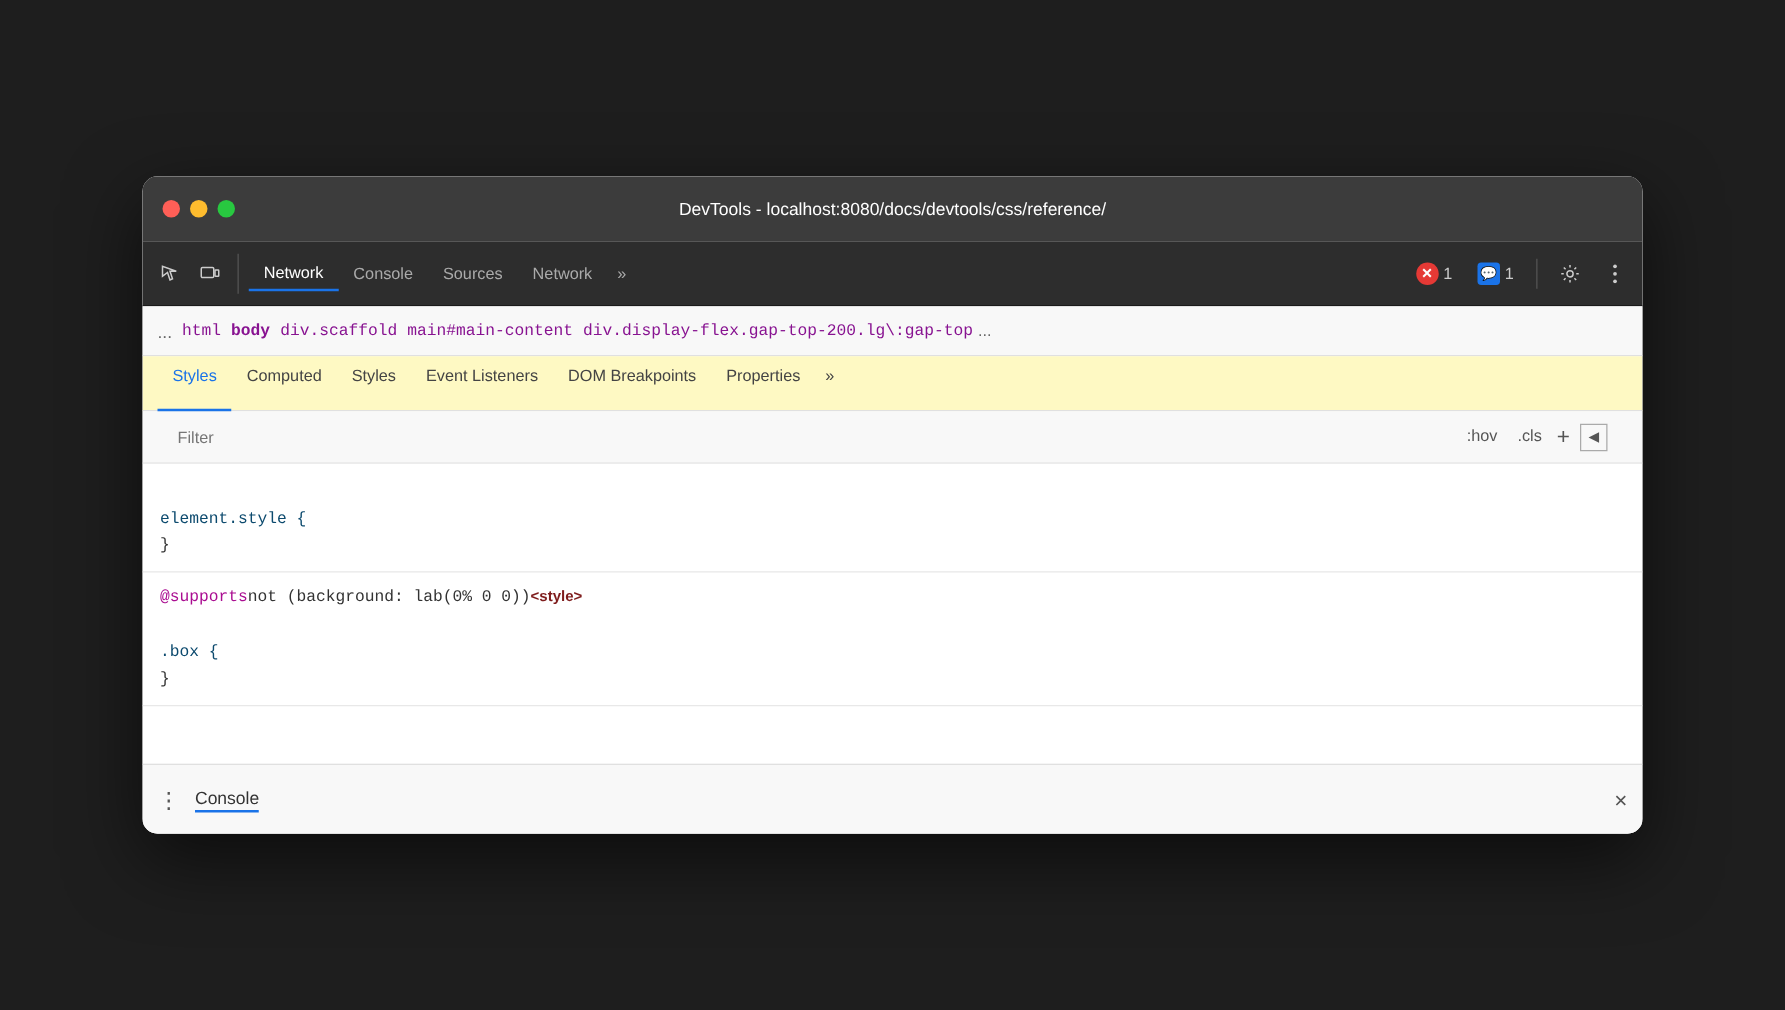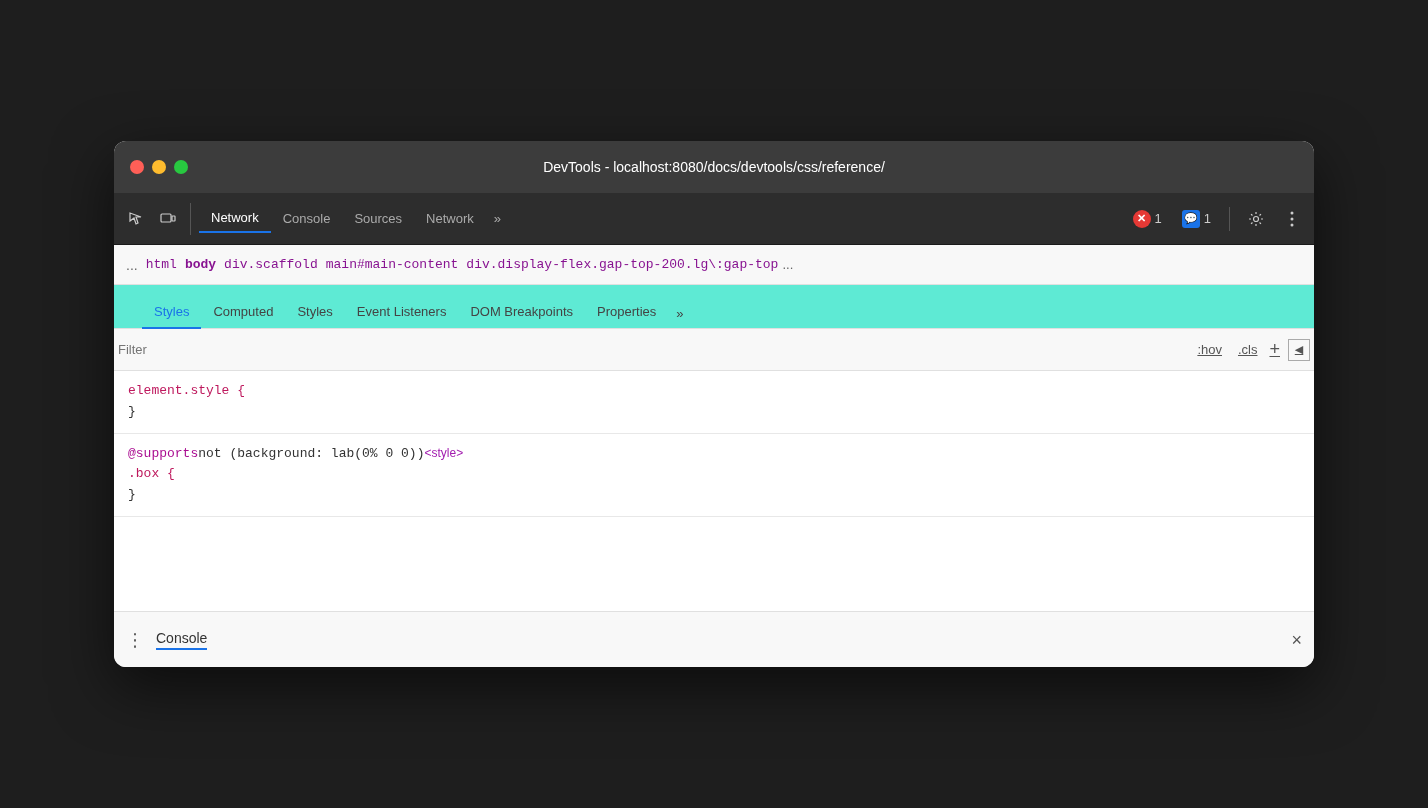--- a/index.html
+++ b/index.html
@@ -206,25 +206,24 @@
 
     .bc-ellipsis {
       color: #666;
       font-size: 13px;
       margin-left: 4px;
       cursor: pointer;
     }
 
     
     .styles-tabs {
-      background: #5eead4;
+      background: #fef9c3;
       height: 44px;
       display: flex;
-      align-items: flex-end;
-      padding: 0 28px;
+      padding: 0 12px;
       border-bottom: 1px solid #e0e0e0;
     }
 
     .styles-tab {
       font-size: 13px;
       color: #444;
       padding: 8px 12px;
       cursor: pointer;
       border-bottom: 2px solid transparent;
       margin-bottom: -1px;
@@ -242,40 +241,38 @@
       cursor: pointer;
       margin-bottom: -1px;
     }
 
     
     .filter-bar {
       background: #f8f8f8;
       height: 42px;
       display: flex;
       align-items: center;
-      padding: 0 4px;
+      padding: 0 28px;
       border-bottom: 1px solid #e0e0e0;
     }
 
     .filter-input {
       flex: 1;
       border: none;
       background: transparent;
       font-size: 13px;
       color: #333;
       outline: none;
     }
 
     .filter-actions {
       display: flex;
-      align-items: center;
       gap: 8px;
       color: #555;
       font-size: 13px;
-      text-decoration: underline;
     }
 
     .filter-action-btn {
       cursor: pointer;
       padding: 2px 4px;
       border-radius: 3px;
       font-size: 13px;
       color: #555;
     }
 
@@ -305,21 +302,21 @@
       line-height: 1.6;
     }
 
     .css-block {
       padding: 10px 14px;
       border-bottom: 1px solid #e8e8e8;
     }
 
     .css-at-rule { color: #aa0d91; }
     .css-at-value { color: #333; }
-    .css-selector { color: #be185d; }
+    .css-selector { color: #0c4a6e; margin-top: 24px; }
     .css-property { color: #c41a16; }
     .css-colon { color: #333; }
     .css-value { color: #333; }
     .css-brace { color: #333; }
 
     .css-line {
       display: flex;
       align-items: center;
     }
 
@@ -339,24 +336,25 @@
       height: 0;
       border-top: 5px solid transparent;
       border-bottom: 5px solid transparent;
       border-left: 8px solid #333;
       cursor: pointer;
       margin-right: 3px;
     }
 
     .css-source {
       float: right;
-      color: #a21caf;
+      color: #7f1d1d;
       font-size: 12px;
       cursor: pointer;
       font-family: -apple-system, sans-serif;
+      font-weight: bold;
     }
 
     .css-indent {
       padding-left: 24px;
     }
 
     
     .console-drawer {
       background: #f8f8f8;
       border-top: 1px solid #e0e0e0;

